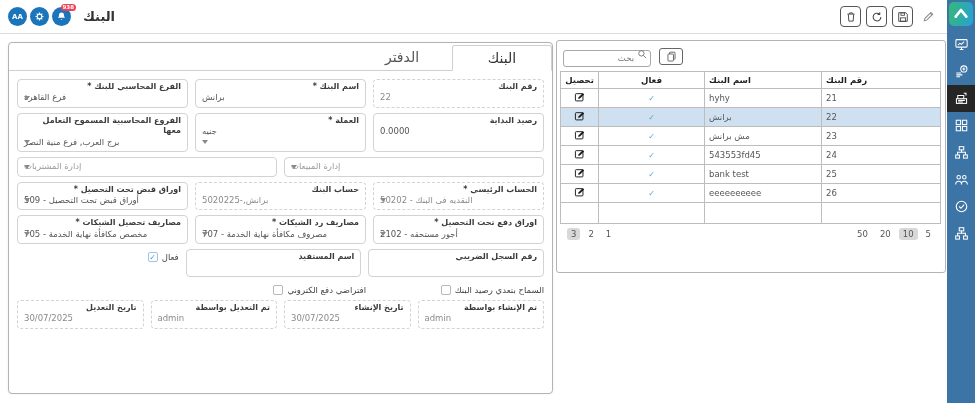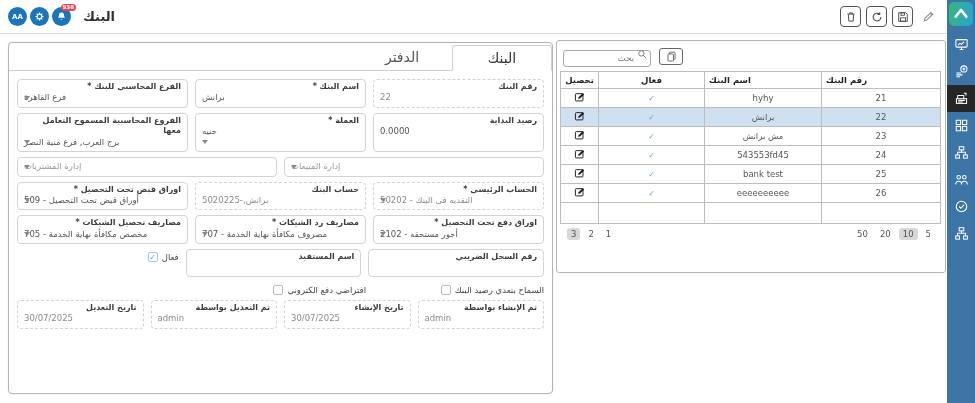--- a/index.html
+++ b/index.html
@@ -51,21 +51,21 @@
   .table-card{position:absolute;top:6px;left:556px;width:390px;height:233px;border:1px solid #b4b4b4;border-radius:3px;background:#fff;display:flex;flex-direction:column;padding:4px 4px 2px;}
   .search-row{display:flex;justify-content:flex-end;gap:8px;padding:1px 2px 4px;align-items:center;}
   .search-wrap{position:relative;}
   .search-input{width:88px;height:17px;border:1px solid #a8a8a8;border-radius:3px;font-size:8.5px;padding:0 16px 0 4px;color:#333;background:#fff;}
   .search-wrap svg{position:absolute;right:3px;top:3px;}
   .copy-btn{width:24px;height:17px;border:1px solid #666;border-radius:3px;background:#fff;display:flex;align-items:center;justify-content:center;cursor:pointer;}
   table{width:100%;border-collapse:collapse;table-layout:fixed;}
   th,td{border:1px solid #bdbdbd;font-size:8.5px;padding:2px 4px;overflow:hidden;white-space:nowrap;}
   th{font-weight:bold;color:#222;height:17px;text-align:left;}
   th.center,td.center{text-align:center;}
-  td{height:19px;color:#555;text-align:center;}
+  td{height:19px;color:#555;text-align:left;}
   tr.sel td{background:#cfe0f1;}
   .tcheck{color:#5b9fd0;font-size:8px;}
   .editbtn{display:inline-flex;cursor:pointer;}
   tr.filler td{height:21px;}
   .pagerow{display:flex;justify-content:space-between;align-items:center;padding:4px 4px 1px;font-size:8.5px;color:#555;}
   .pgroup{display:flex;}
   .pbtn{padding:1px 4px;margin:0 2px;border-radius:3px;cursor:pointer;}
   .pbtn.cur{background:#d8d8d8;}
 </style>
 </head>

